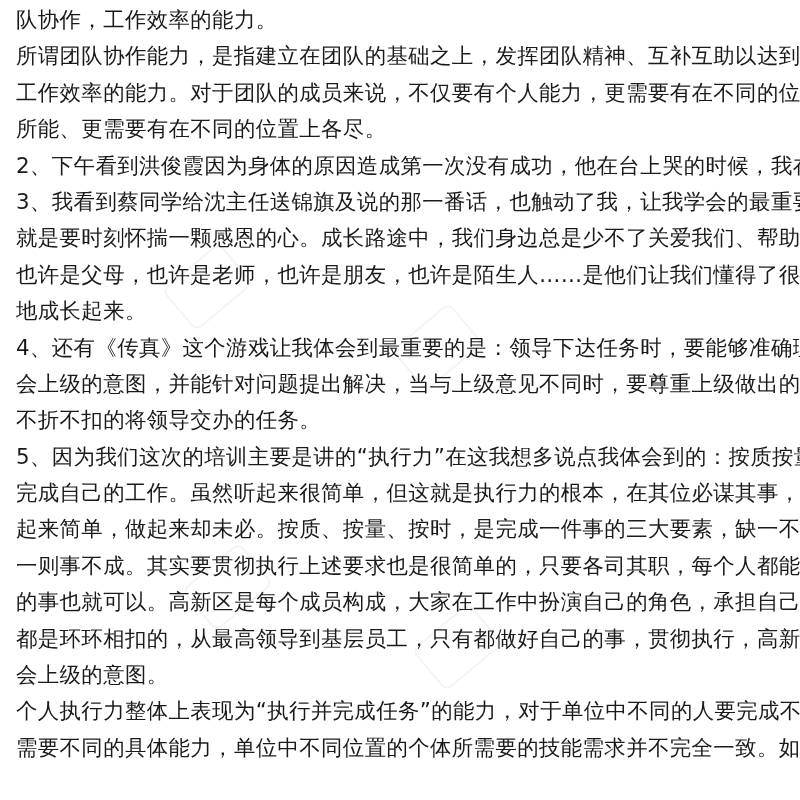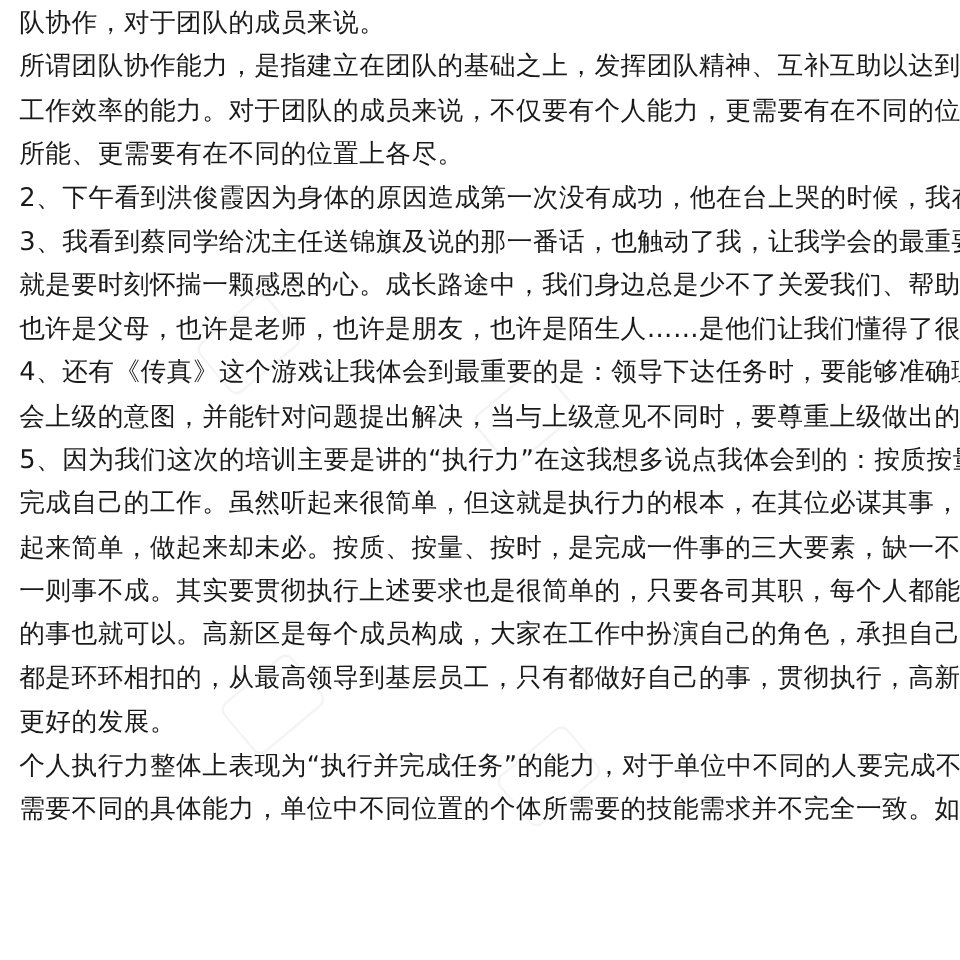--- a/index.html
+++ b/index.html
@@ -52,34 +52,36 @@
 </head>
 <body>
 
 <div class="page">
   <div class="watermark" style="left:170px;top:260px;">&nbsp;&nbsp;&nbsp;&nbsp;</div>
   <div class="watermark" style="left:400px;top:320px;">&nbsp;&nbsp;&nbsp;&nbsp;</div>
   <div class="watermark" style="left:190px;top:560px;">&nbsp;&nbsp;&nbsp;&nbsp;</div>
   <div class="watermark" style="left:420px;top:620px;">&nbsp;&nbsp;&nbsp;&nbsp;</div>
 
   <div class="content">
-    <span class="line">队协作，对于团队的成员来说。</span>
+    <span class="line">队协作，工作效率的能力。</span>
     <span class="line">所谓团队协作能力，是指建立在团队的基础之上，发挥团队精神、互补互助以达到团队最大</span>
     <span class="line">工作效率的能力。对于团队的成员来说，不仅要有个人能力，更需要有在不同的位置上各尽</span>
     <span class="line">所能、更需要有在不同的位置上各尽。</span>
     <span class="line">2、下午看到洪俊霞因为身体的原因造成第一次没有成功，他在台上哭的时候，我在想她是</span>
     <span class="line">3、我看到蔡同学给沈主任送锦旗及说的那一番话，也触动了我，让我学会的最重要的一条</span>
     <span class="line">就是要时刻怀揣一颗感恩的心。成长路途中，我们身边总是少不了关爱我们、帮助我们的人。</span>
     <span class="line">也许是父母，也许是老师，也许是朋友，也许是陌生人……是他们让我们懂得了很多，慢慢</span>
+    <span class="line">地成长起来。</span>
     <span class="line">4、还有《传真》这个游戏让我体会到最重要的是：领导下达任务时，要能够准确理解和领</span>
     <span class="line">会上级的意图，并能针对问题提出解决，当与上级意见不同时，要尊重上级做出的决定，要</span>
+    <span class="line">不折不扣的将领导交办的任务。</span>
     <span class="line">5、因为我们这次的培训主要是讲的“执行力”在这我想多说点我体会到的：按质按量按时的</span>
     <span class="line">完成自己的工作。虽然听起来很简单，但这就是执行力的根本，在其位必谋其事，很多事听</span>
     <span class="line">起来简单，做起来却未必。按质、按量、按时，是完成一件事的三大要素，缺一不可，缺其</span>
     <span class="line">一则事不成。其实要贯彻执行上述要求也是很简单的，只要各司其职，每个人都能做好自己</span>
     <span class="line">的事也就可以。高新区是每个成员构成，大家在工作中扮演自己的角色，承担自己的任务，</span>
     <span class="line">都是环环相扣的，从最高领导到基层员工，只有都做好自己的事，贯彻执行，高新区才会有</span>
-    <span class="line">更好的发展。</span>
+    <span class="line">会上级的意图。</span>
     <span class="line">个人执行力整体上表现为“执行并完成任务”的能力，对于单位中不同的人要完成不同的任务</span>
     <span class="line">需要不同的具体能力，单位中不同位置的个体所需要的技能需求并不完全一致。如果从管理</span>
 
   </div>
 </div>
 
 </body></html>

